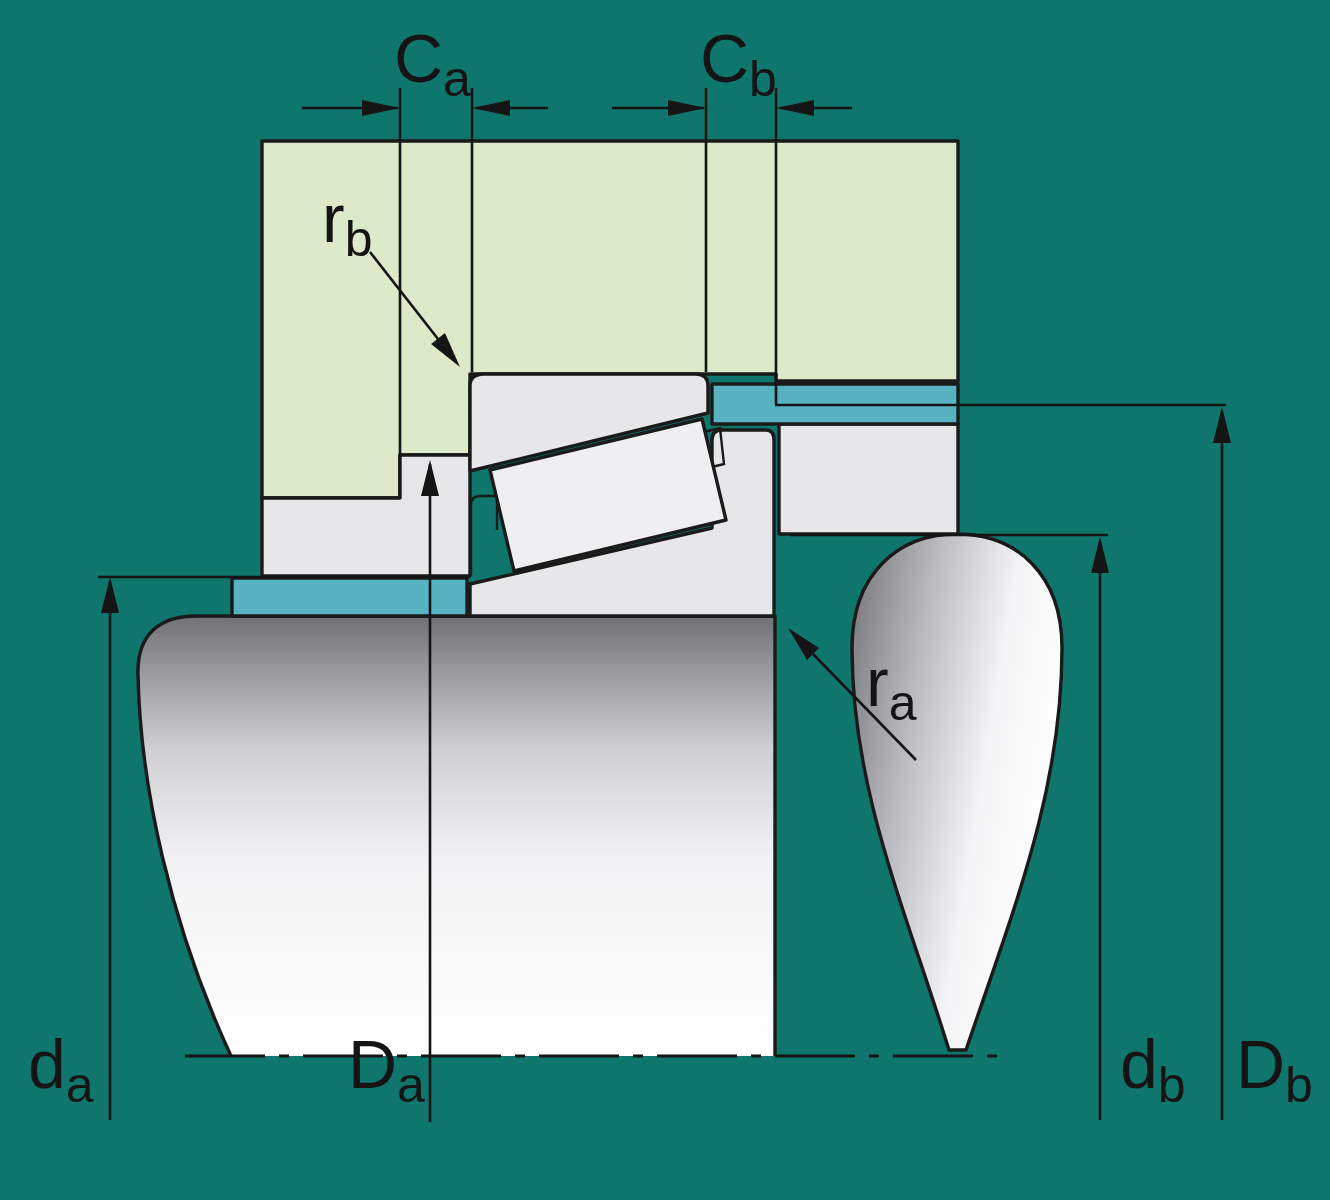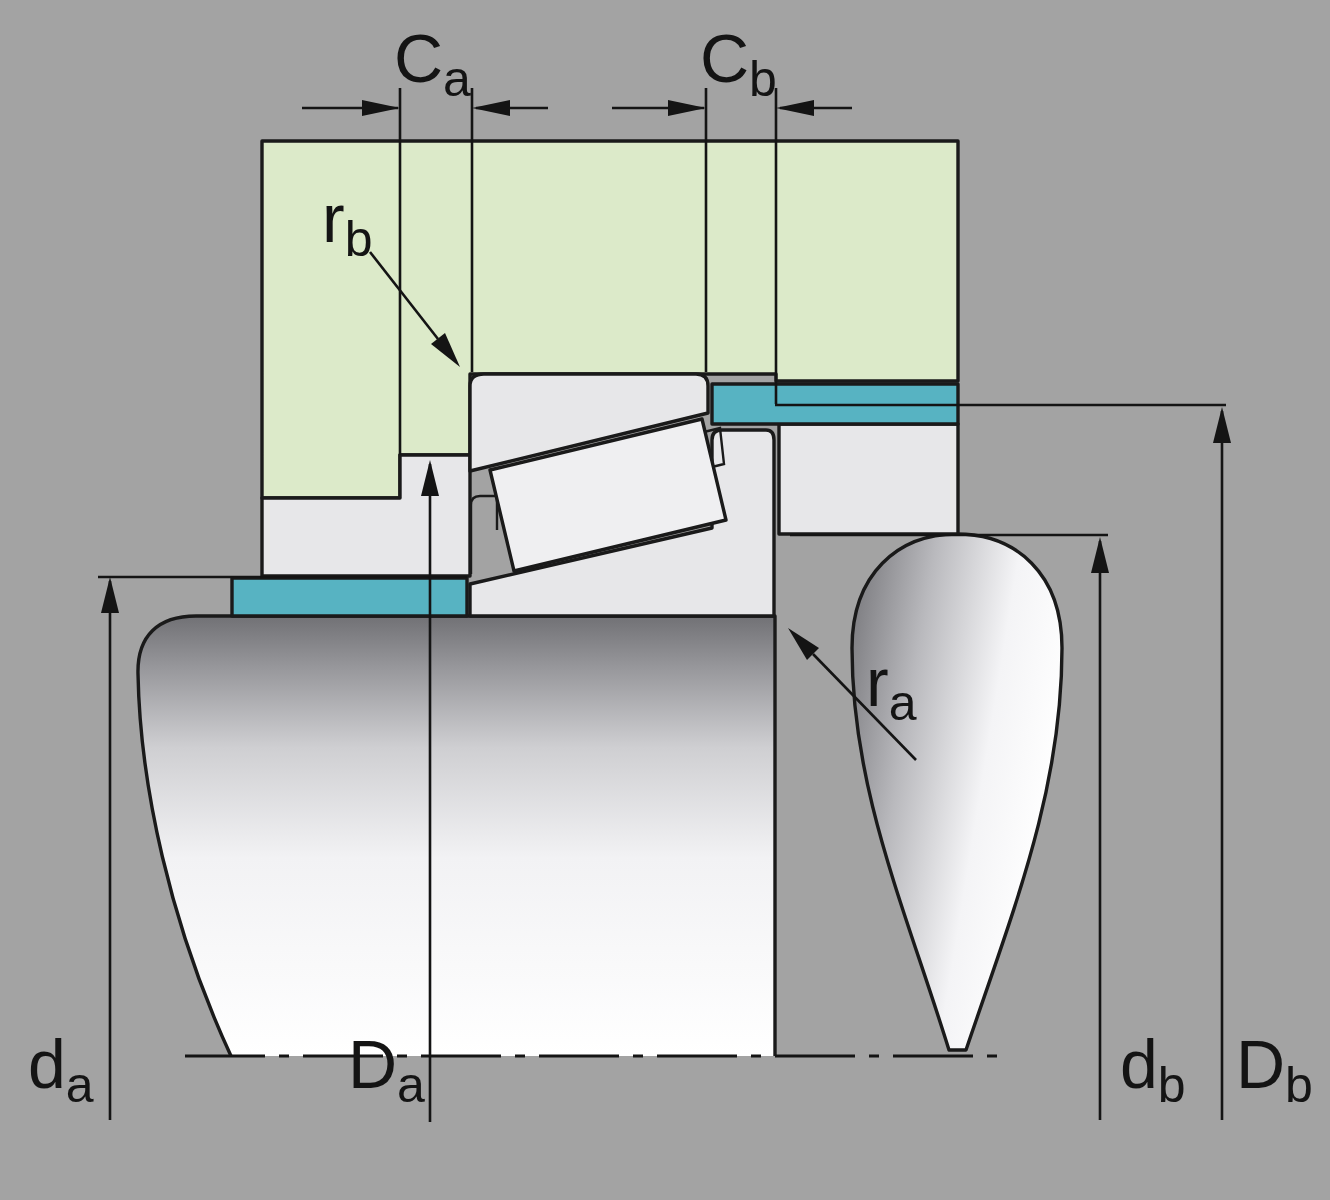--- a/index.html
+++ b/index.html
@@ -1,16 +1,16 @@
 <!DOCTYPE html>
 <html><head>
 <meta charset="utf-8">
 <style>
   html,body{margin:0;padding:0;background:#ffffff;}
-  .stage{position:relative;width:1330px;height:1200px;background:#a3a3a3;overflow:hidden;}
+  .stage{position:relative;width:1330px;height:1200px;background:#0f766e;overflow:hidden;}
   svg{display:block;}
   .lbl{font-family:"Liberation Sans","DejaVu Sans",sans-serif;font-size:68px;fill:#141414;}
   tspan.sub{font-size:50px;}
   .out{stroke:#1a1a1a;stroke-width:3.4;stroke-linejoin:round;}
   .thin{stroke:#1a1a1a;stroke-width:2.4;fill:none;}
   .dim{stroke:#141414;stroke-width:2.6;fill:none;}
   .arrow{fill:#141414;stroke:none;}
   .center{stroke:#141414;stroke-width:3;stroke-dasharray:80 14 10 14;fill:none;}
 </style>
 </head>

